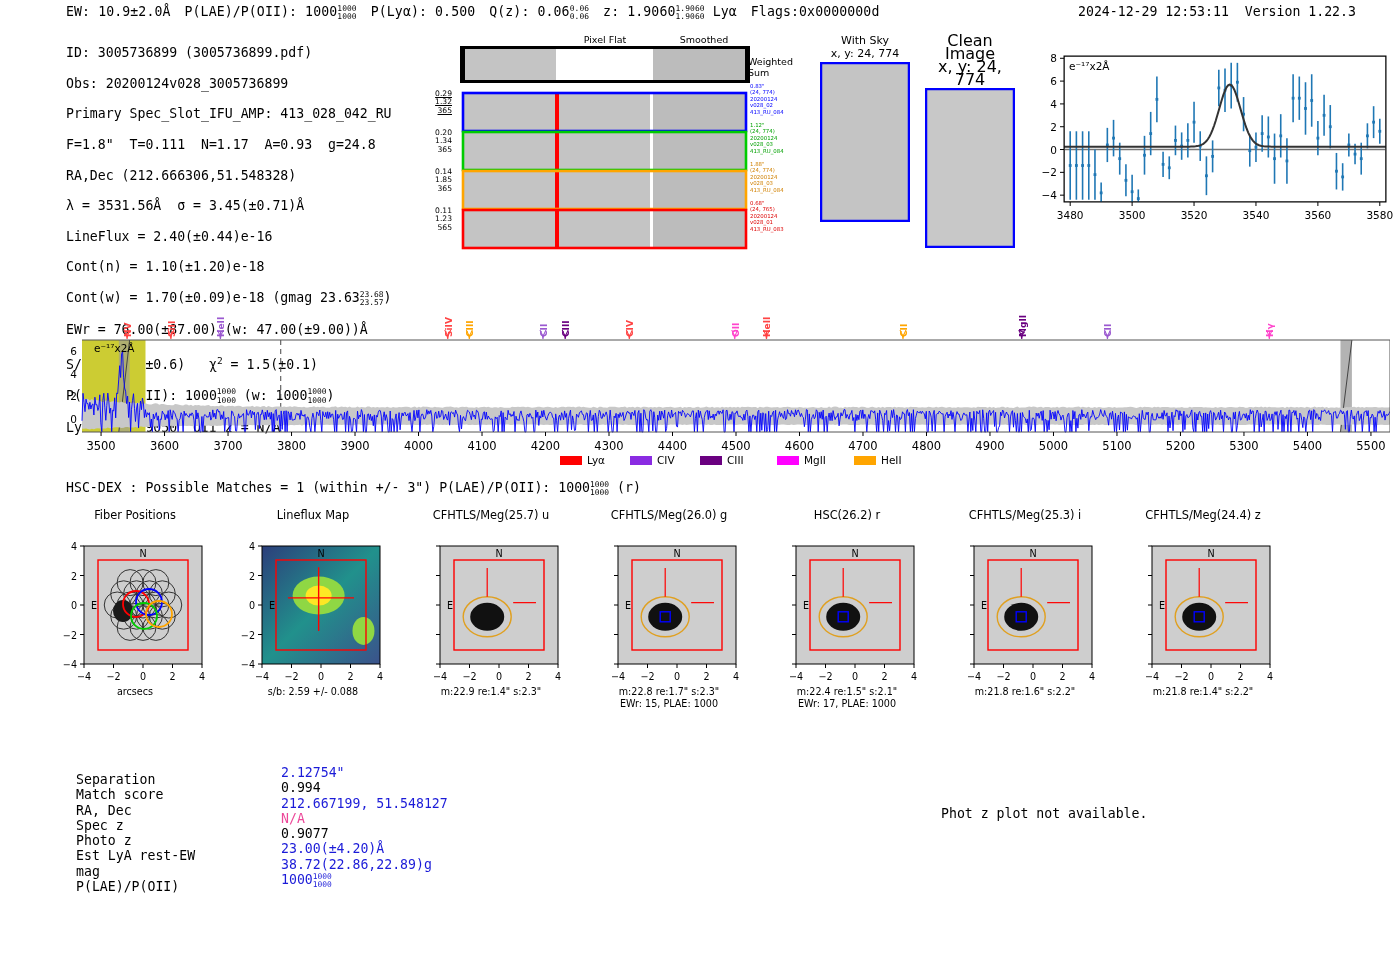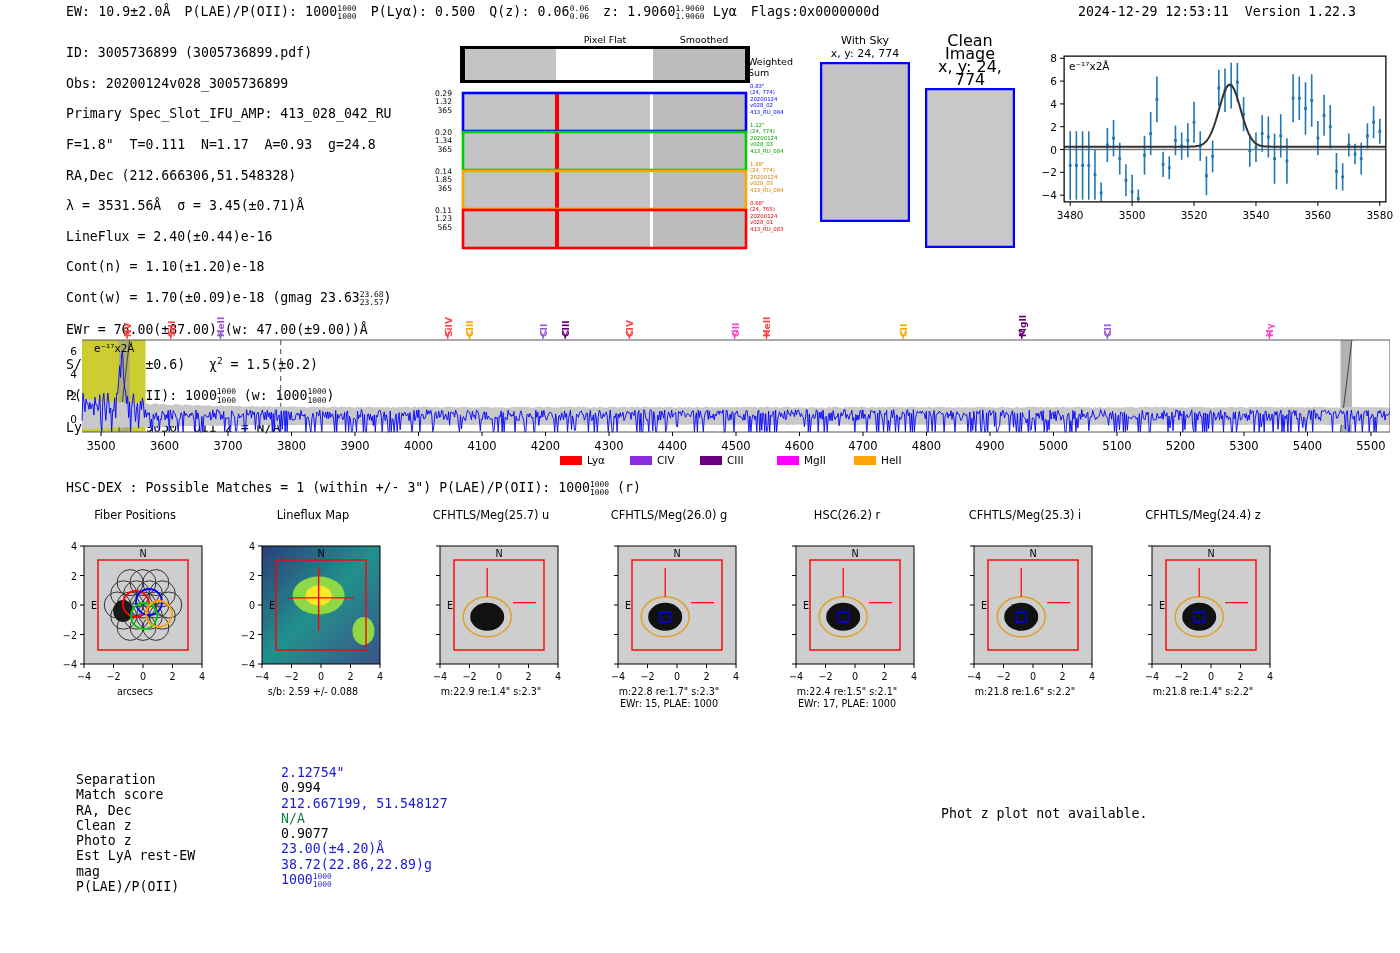--- a/index.html
+++ b/index.html
@@ -51,21 +51,21 @@
 <div>ID: 3005736899 (3005736899.pdf)</div>
 <div>Obs: 20200124v028_3005736899</div>
 <div>Primary Spec_Slot_IFU_AMP: 413_028_042_RU</div>
 <div>F=1.8"  T=0.111  N=1.17  A=0.93  g=24.8</div>
 <div>RA,Dec (212.666306,51.548328)</div>
 <div>λ = 3531.56Å  σ = 3.45(±0.71)Å</div>
 <div>LineFlux = 2.40(±0.44)e-16</div>
 <div>Cont(n) = 1.10(±1.20)e-18</div>
 <div><span>Cont(w) = 1.70(±0.09)e-18 (gmag 23.63</span><span class="frac"><span>23.68</span><span>23.57</span></span><span>)</span></div>
 <div>EWr = 76.00(±87.00) (w: 47.00(±9.00))Å</div>
-<div><span>S/N = 5.3(±0.6)   </span><span>χ</span><sup style="font-size:.72em">2</sup><span> = 1.5(±0.2)</span></div>
+<div><span>S/N = 5.3(±0.6)   </span><span>χ</span><sup style="font-size:.72em">2</sup><span> = 1.5(±0.1)</span></div>
 <div><span>P(LAE)/P(OII): 1000</span><span class="frac"><span>1000</span><span>1000</span></span><span> (w: 1000</span><span class="frac"><span>1000</span><span>1000</span></span><span>)</span></div>
 <div>LyA z = 1.9050  OII z = N/A</div>
 </div>
 
 <div class="abs" id="spec2d" style="left:460px;top:34px;width:320px;height:215px;">
   <div class="abs panelcap" style="left:-2px;top:16px;width:96px;text-align:right;">2D Spec</div>
   <div class="abs panelcap" style="left:97px;top:0;width:96px;">Pixel Flat</div>
   <div class="abs panelcap" style="left:196px;top:0;width:96px;">Smoothed</div>
 
   <svg class="abs" style="left:0;top:12px;" width="320" height="205">
@@ -124,21 +124,21 @@
       <rect x="190" y="164" width="3" height="38" fill="#fff"></rect>
       <rect x="3" y="164" width="283" height="38" fill="none" stroke="#ff0000" stroke-width="2.6"></rect>
     </g>
   </svg>
 
   <div class="abs panelcap" style="left:288px;top:22px;width:50px;text-align:left;line-height:11px;">
     <div>Weighted</div>
       <div>Sum</div>
   </div>
 
-  <div class="abs lblL" style="left:-50px;top:56px;width:42px;">
+  <div class="abs lblL" style="left:-50px;top:56px;width:42px;text-decoration:underline;">
     <div>0.29</div>
       <div>1.32</div>
       <div>365</div>
     </div>
   <div class="abs lblL" style="left:-50px;top:95px;width:42px;">
     <div>0.20</div>
       <div>1.34</div>
       <div>365</div>
     </div>
   <div class="abs lblL" style="left:-50px;top:134px;width:42px;">
@@ -771,22 +771,22 @@
     </div>
     <div style="position: relative; height: 15.3px;">
       <span class="k">Match score</span>
       <span class="v" style="color: #000000; top: -7px;">0.994</span>
     </div>
     <div style="position: relative; height: 15.3px;">
       <span class="k">RA, Dec</span>
       <span class="v" style="color: rgb(27, 27, 216); top: -7px;">212.667199, 51.548127</span>
     </div>
     <div style="position: relative; height: 15.3px;">
-      <span class="k">Clean z</span>
-      <span class="v" style="color: #15803d; top: -7px;">N/A</span>
+      <span class="k">Spec z</span>
+      <span class="v" style="color: #ec4899; top: -7px;">N/A</span>
     </div>
     <div style="position: relative; height: 15.3px;">
       <span class="k">Photo z</span>
       <span class="v" style="color: #000000; top: -7px;">0.9077</span>
     </div>
     <div style="position: relative; height: 15.3px;">
       <span class="k">Est LyA rest-EW</span>
       <span class="v" style="color: rgb(27, 27, 216); top: -7px;">23.00(±4.20)Å</span>
     </div>
     <div style="position: relative; height: 15.3px;">

